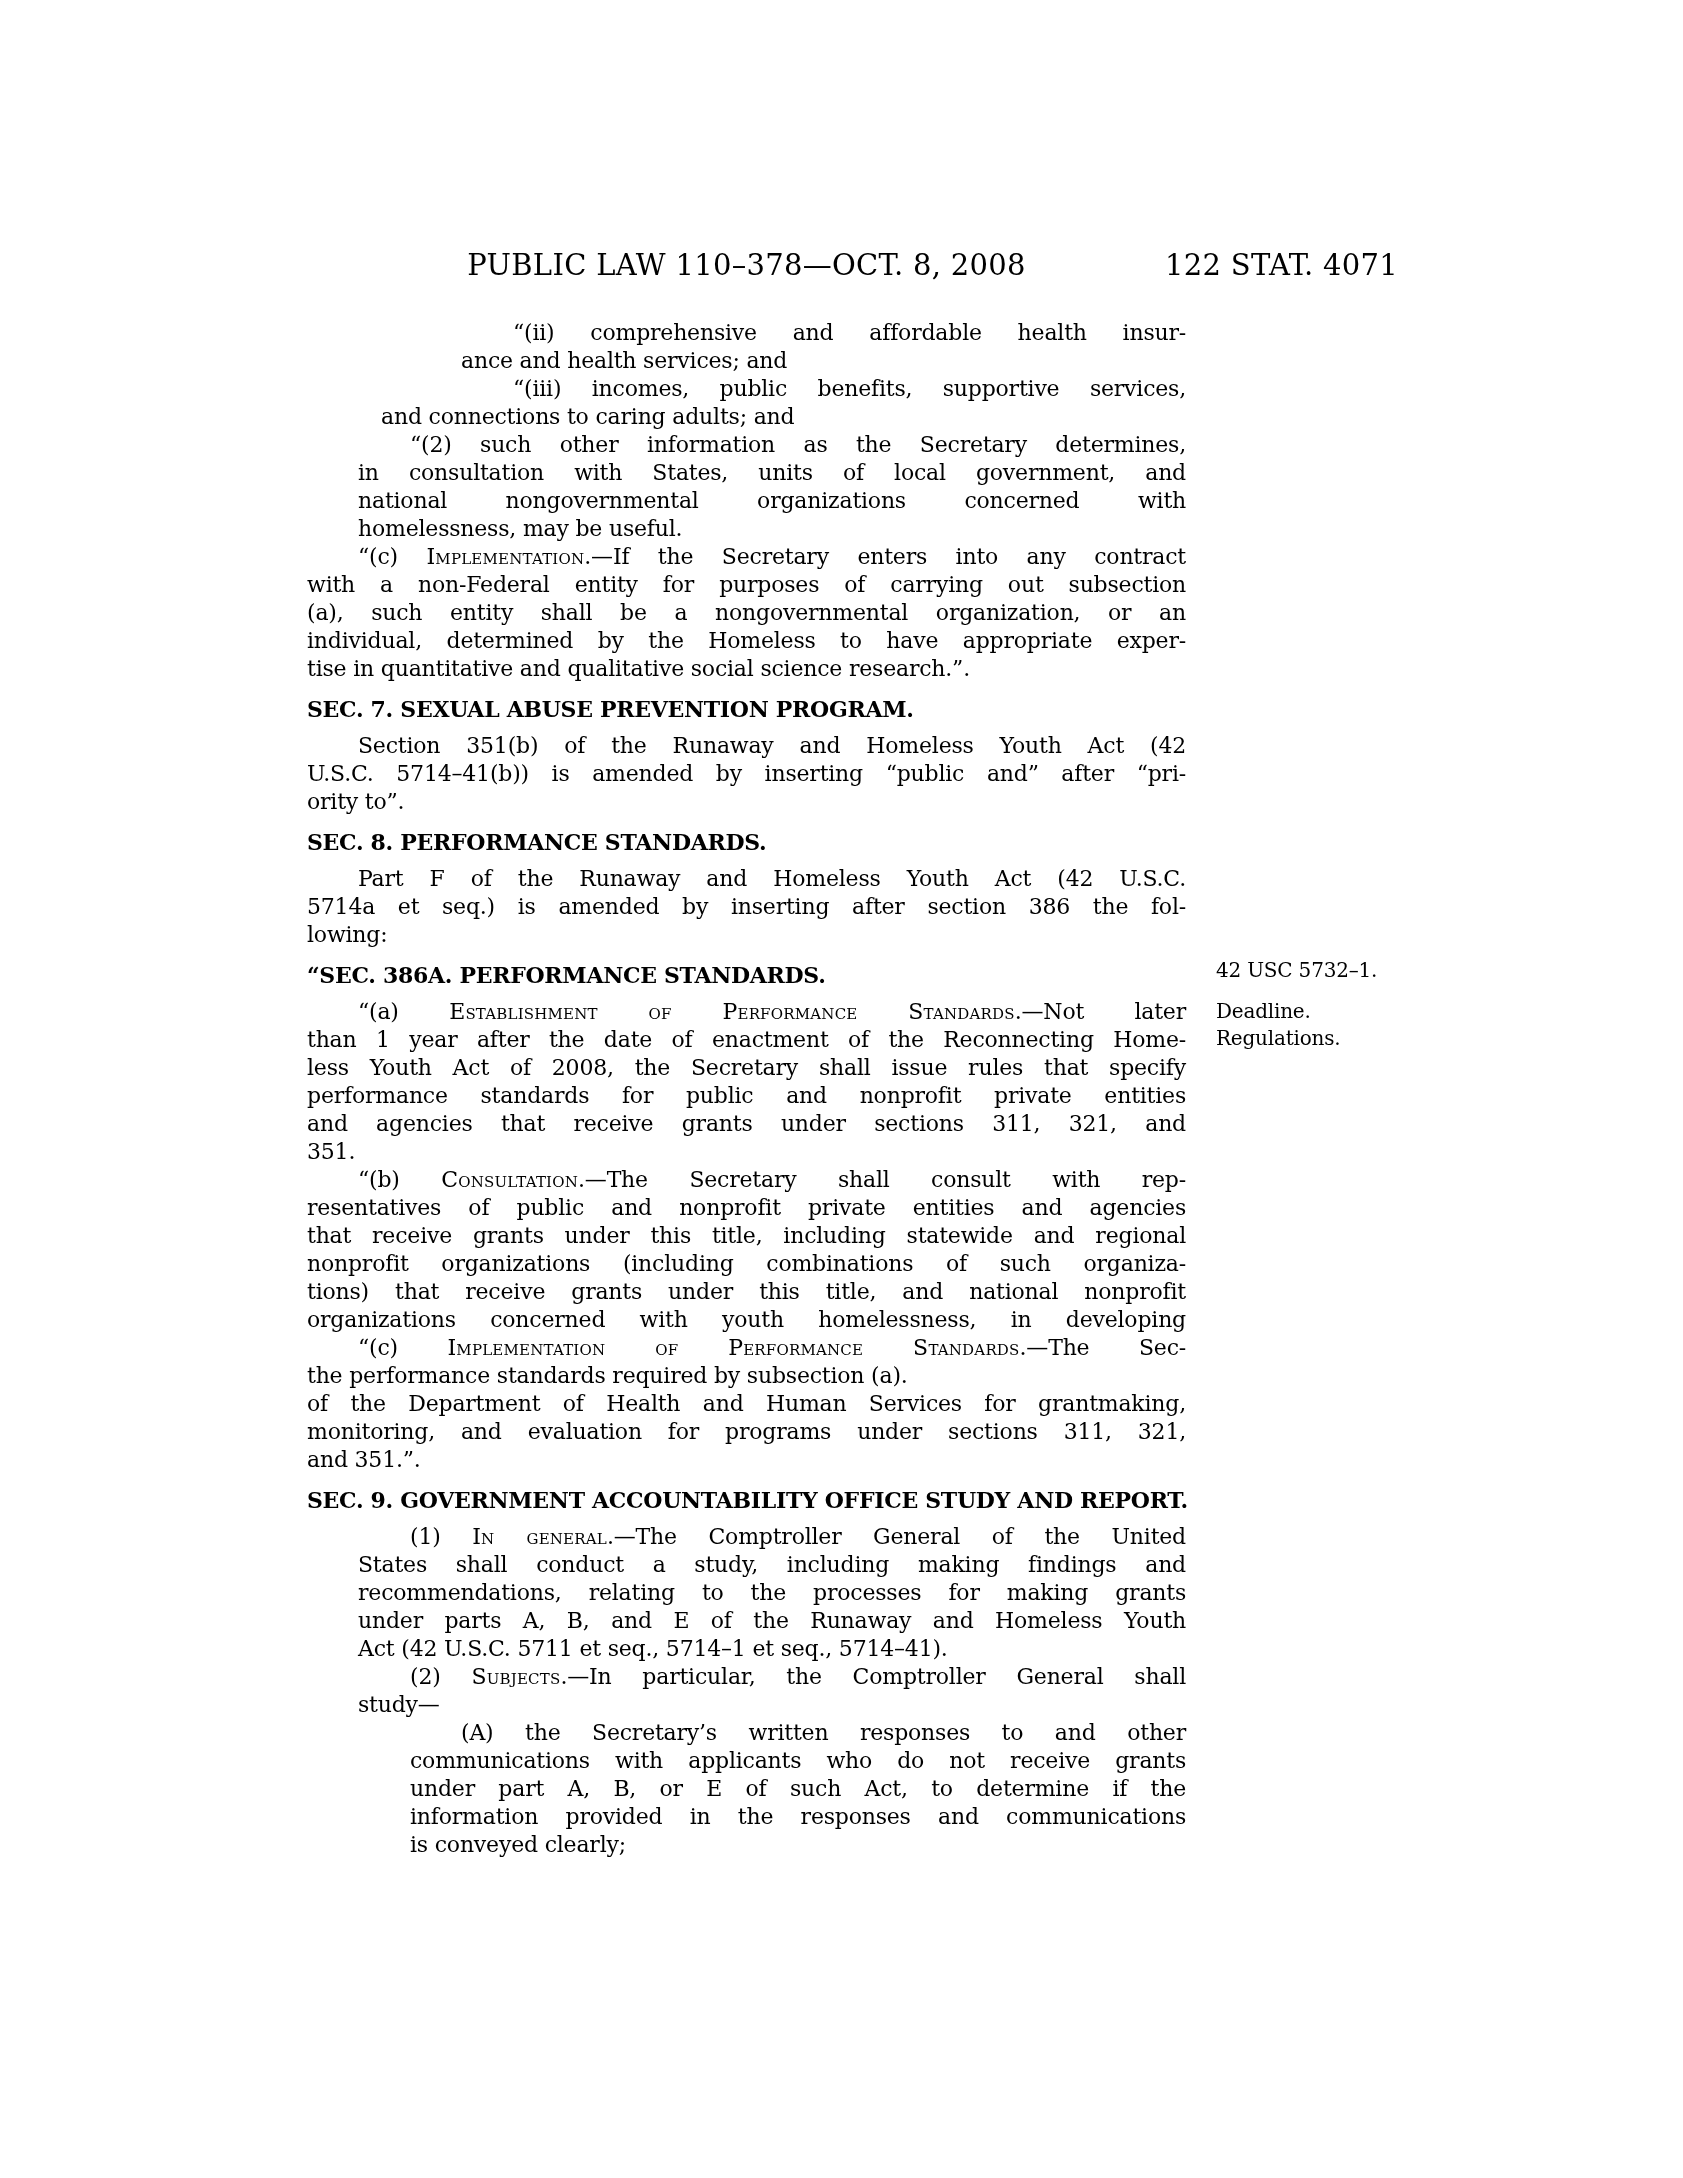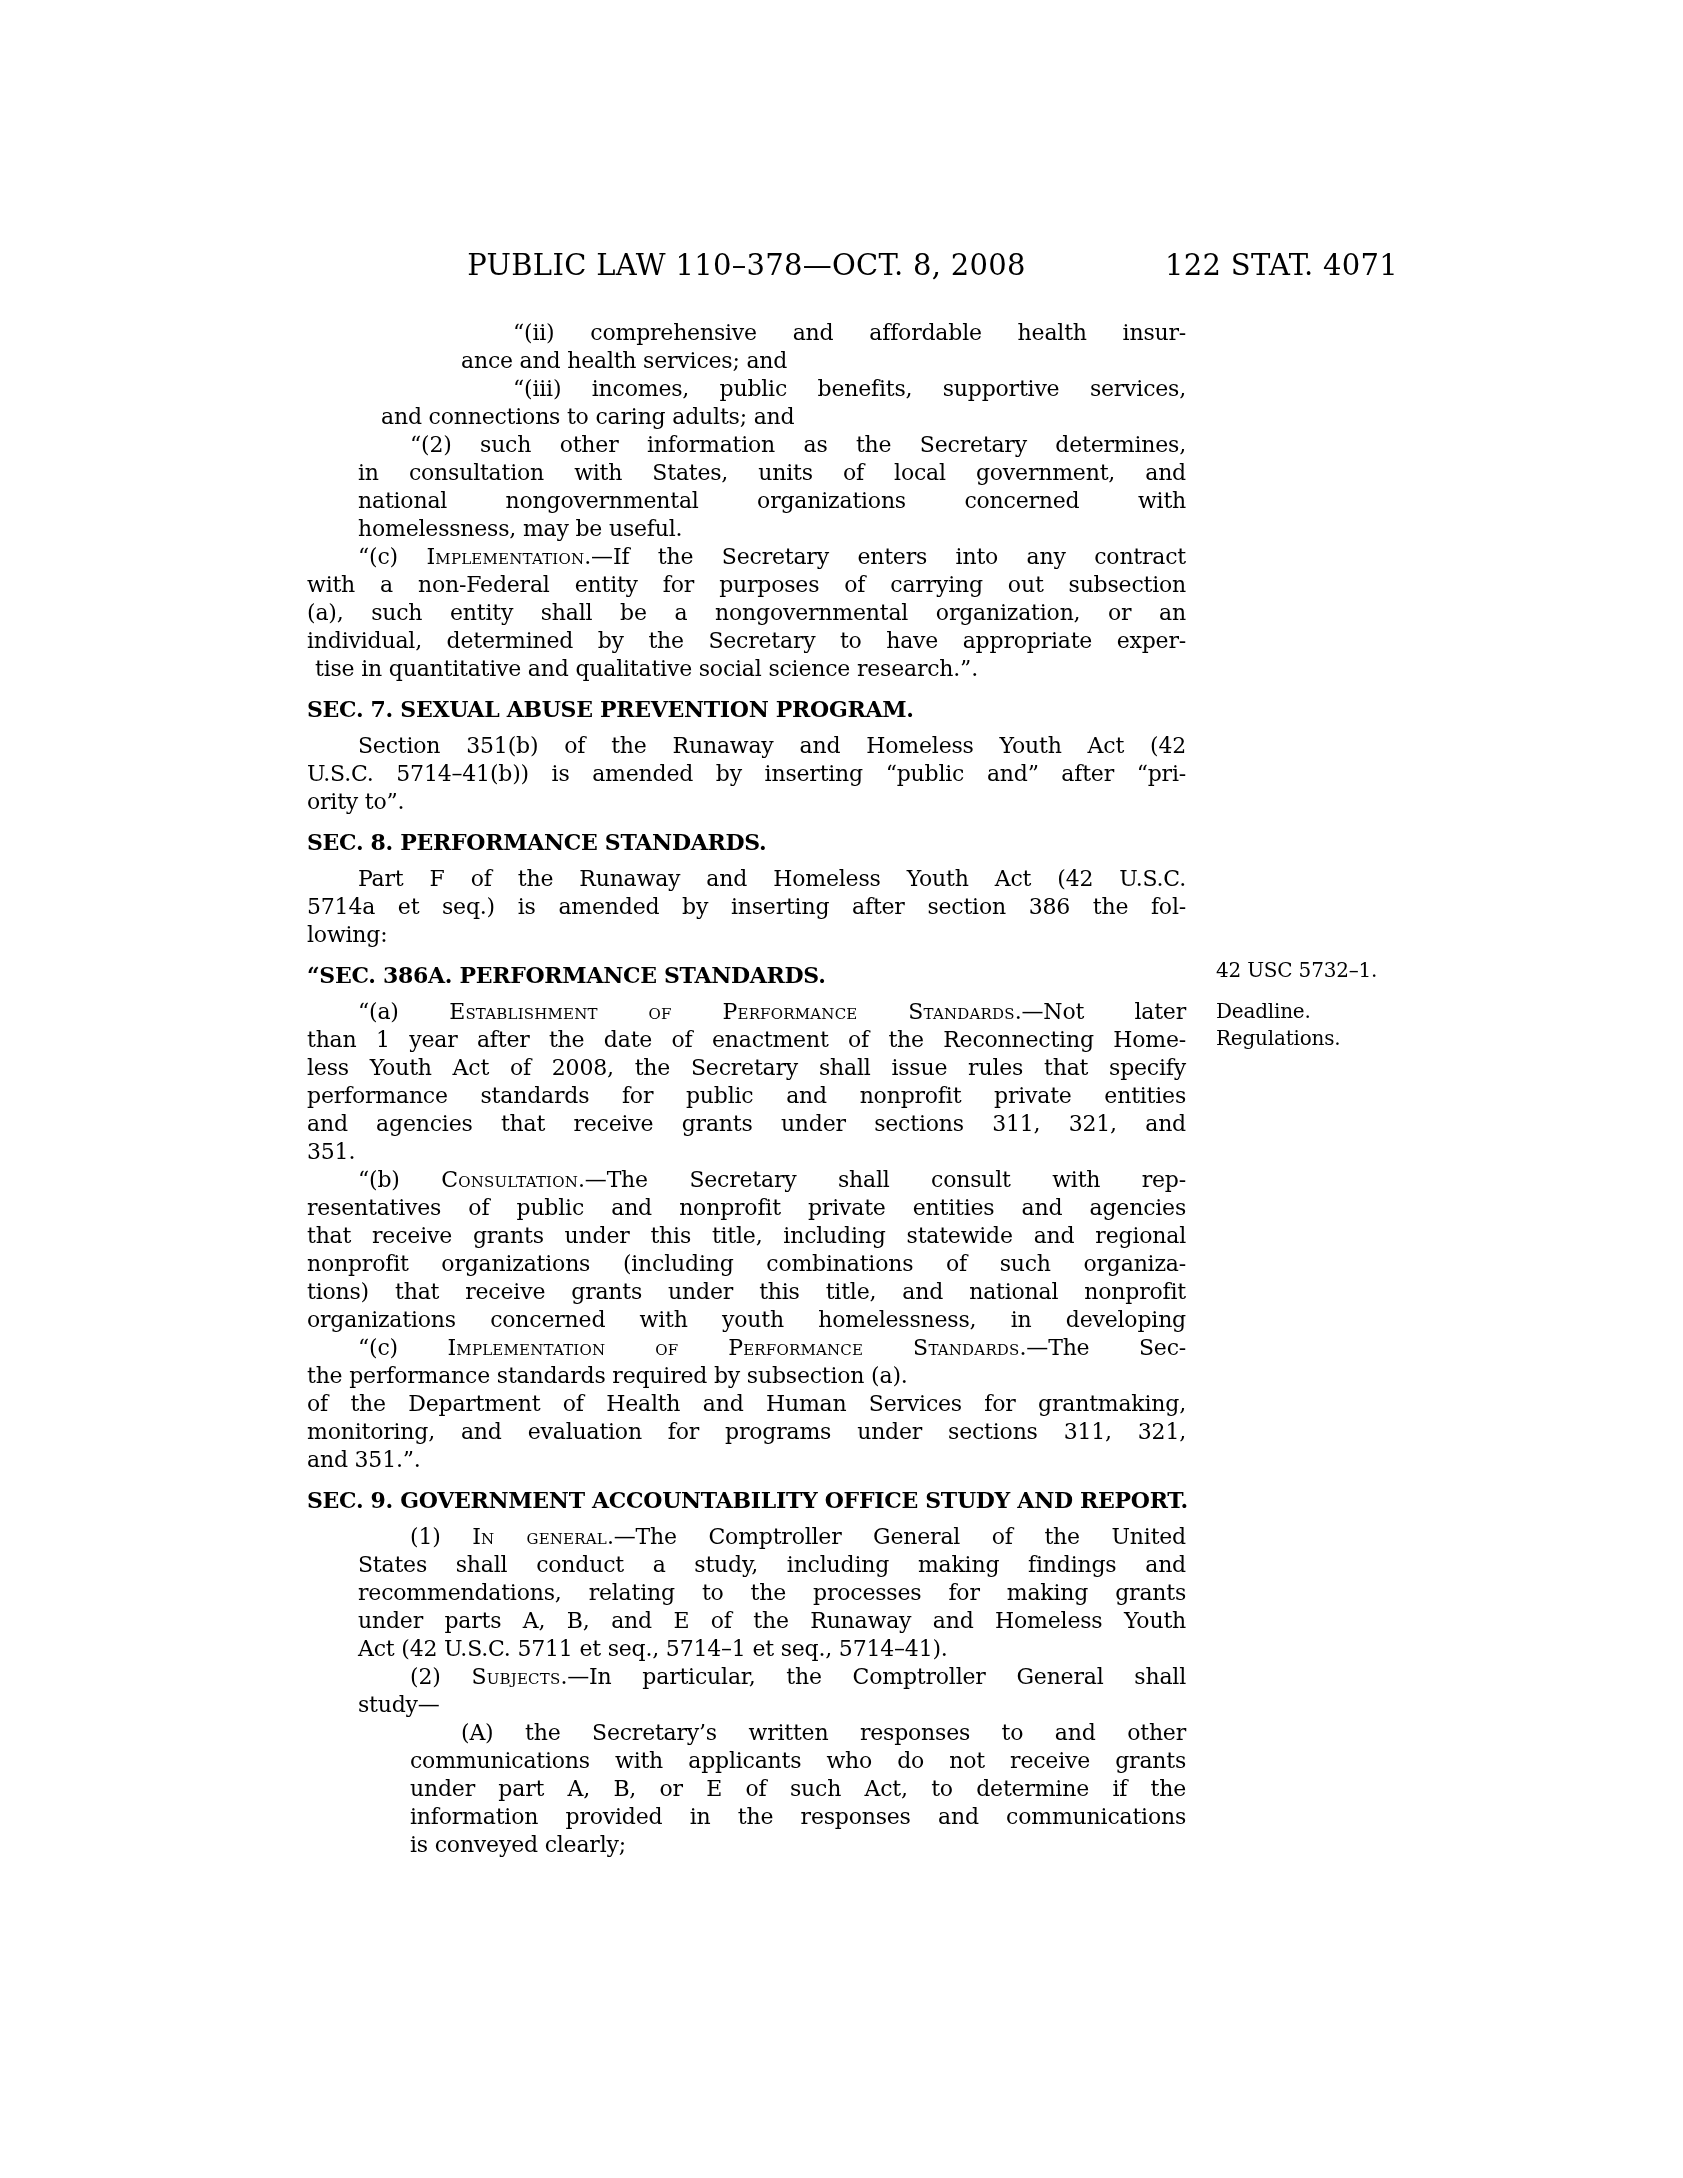--- a/index.html
+++ b/index.html
@@ -69,22 +69,22 @@
       <div class="line" style="margin-left: 154px;"><span>ance and health services; and</span></div>
       <div class="line just" style="margin-left: 206px;"><span>“(iii) incomes, public benefits, supportive services,</span></div>
       <div class="line" style="margin-left: 74px;"><span>and connections to caring adults; and</span></div>
       <div class="line just" style="margin-left: 103px;"><span>“(2) such other information as the Secretary determines,</span></div>
       <div class="line just" style="margin-left: 51px;"><span>in consultation with States, units of local government, and</span></div>
       <div class="line just" style="margin-left: 51px;"><span>national nongovernmental organizations concerned with</span></div>
       <div class="line" style="margin-left: 51px;"><span>homelessness, may be useful.</span></div>
       <div class="line just" style="margin-left: 51px;"><span>“(c) </span><span class="sc">Implementation</span><span>.—If the Secretary enters into any contract</span></div>
       <div class="line just" style="margin-left: 0px;"><span>with a non-Federal entity for purposes of carrying out subsection</span></div>
       <div class="line just" style="margin-left: 0px;"><span>(a), such entity shall be a nongovernmental organization, or an</span></div>
-      <div class="line just" style="margin-left: 0px;"><span>individual, determined by the Secretary to have appropriate exper-</span></div>
-      <div class="line" style="margin-left: 8px;"><span>tise in quantitative and qualitative social science research.”.</span></div>
+      <div class="line just" style="margin-left: 0px;"><span>individual, determined by the Homeless to have appropriate exper-</span></div>
+      <div class="line" style="margin-left: 0px;"><span>tise in quantitative and qualitative social science research.”.</span></div>
       <div class="heading">SEC. 7. SEXUAL ABUSE PREVENTION PROGRAM.</div>
       <div class="line just" style="margin-left: 51px;"><span>Section 351(b) of the Runaway and Homeless Youth Act (42</span></div>
       <div class="line just" style="margin-left: 0px;"><span>U.S.C. 5714–41(b)) is amended by inserting “public and” after “pri-</span></div>
       <div class="line" style="margin-left: 0px;"><span>ority to”.</span></div>
       <div class="heading">SEC. 8. PERFORMANCE STANDARDS.</div>
       <div class="line just" style="margin-left: 51px;"><span>Part F of the Runaway and Homeless Youth Act (42 U.S.C.</span></div>
       <div class="line just" style="margin-left: 0px;"><span>5714a et seq.) is amended by inserting after section 386 the fol-</span></div>
       <div class="line" style="margin-left: 0px;"><span>lowing:</span></div>
       <div class="heading">“SEC. 386A. PERFORMANCE STANDARDS.</div>
       <div class="line just" style="margin-left: 51px;"><span>“(a) </span><span class="sc">Establishment of Performance Standards</span><span>.—Not later</span></div>

